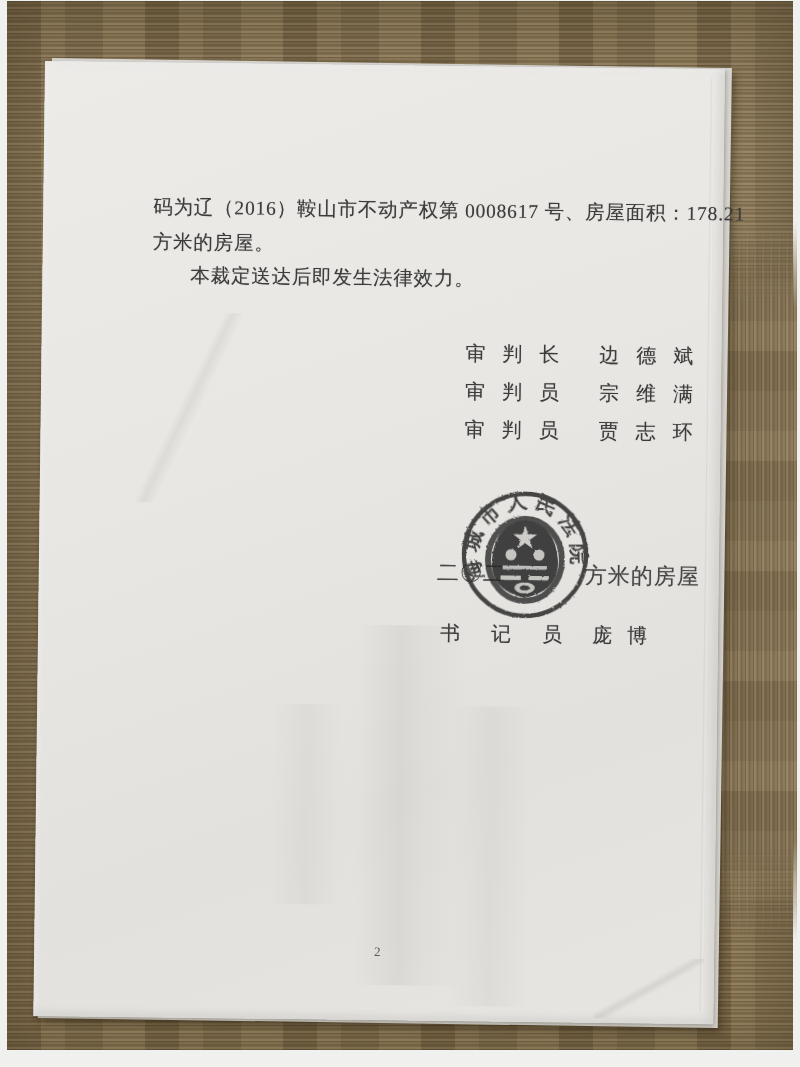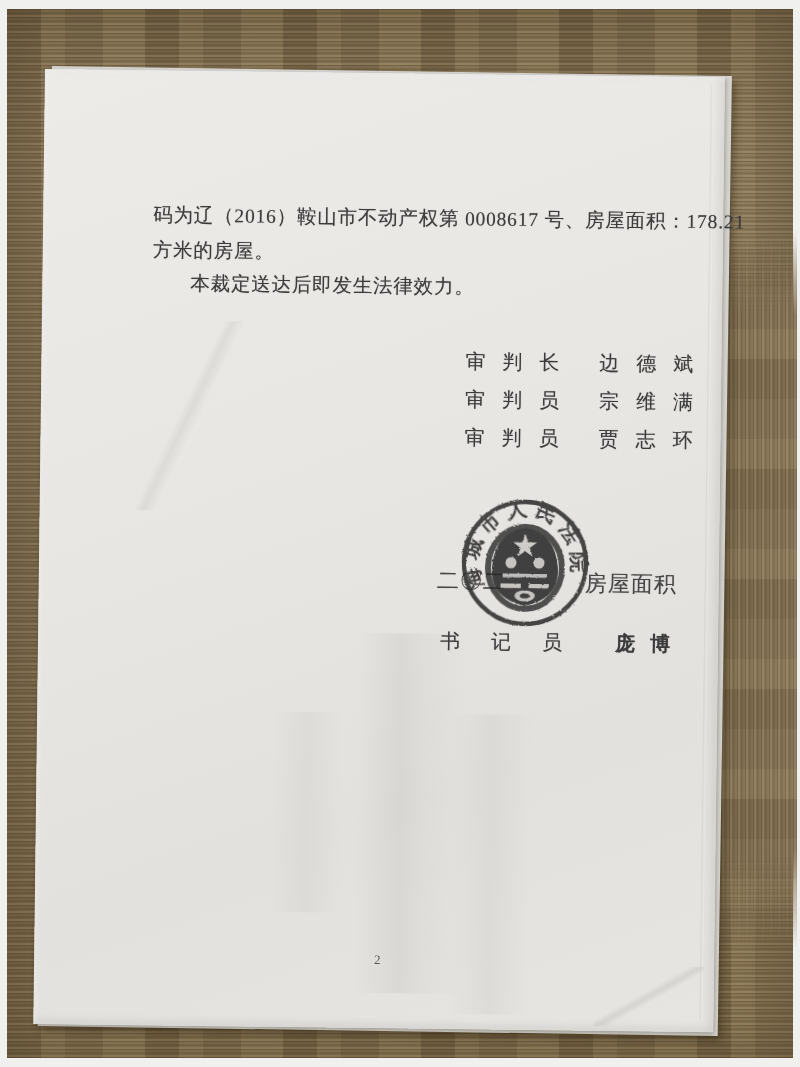--- a/index.html
+++ b/index.html
@@ -2,21 +2,21 @@
 <html><head>
 <meta charset="utf-8">
 <style>
   html,body{margin:0;padding:0;width:800px;height:1067px;overflow:hidden;
     background:#f0f1ef;font-family:"Liberation Serif","DejaVu Serif",serif;}
   *{box-sizing:border-box;}
 
   .frame{position:absolute;left:0;top:0;width:800px;height:1067px;background:#f0f1ef;}
 
   
-  .desk{position:absolute;left:7px;top:9px;width:786px;height:1049px;
+  .desk{position:absolute;left:7px;top:1px;width:786px;height:1049px;
     background-color:#8a795c;
     background-image:
       repeating-linear-gradient(0deg,
         rgba(58,45,27,.55) 0px, rgba(58,45,27,0) 1px,
         rgba(196,176,136,.38) 2px, rgba(196,176,136,0) 3px,
         rgba(74,59,36,.34) 5px, rgba(74,59,36,0) 6px,
         rgba(0,0,0,0) 8px),
       repeating-linear-gradient(90deg,
         rgba(82,64,38,.26) 0 34px, rgba(158,138,100,.24) 34px 58px,
         rgba(82,64,38,.10) 58px 96px, rgba(176,156,114,.20) 96px 138px),
@@ -79,21 +79,21 @@
   .sig-name{margin-left:34px;letter-spacing:6px;}
 
   .datefrag{position:absolute;white-space:nowrap;color:#474747;font-size:22px;
     letter-spacing:1px;text-shadow:0 0 1px rgba(70,70,70,.4);z-index:3;}
   .dl{left:398px;top:492px;}
   .dr{left:546px;top:493px;}
 
   .clerkrow{position:absolute;left:402px;top:554px;white-space:nowrap;color:#3c3c3c;
     font-size:20px;text-shadow:0 0 1px rgba(70,70,70,.45);z-index:5;}
   .clerk-title{letter-spacing:13px;}
-  .clerk-name{margin-left:40px;letter-spacing:5px;font-weight:bold;}
+  .clerk-name{margin-left:17px;letter-spacing:5px;}
 
   .pagenum{position:absolute;left:340px;top:879px;color:#5a5a5a;font-size:13px;}
 
   
   .stamp{position:absolute;left:411px;top:413px;width:150px;height:150px;z-index:4;
     opacity:.86;}
 </style>
 </head>
 <body>
 
@@ -119,21 +119,21 @@
         <span class="sig-title">审 判 长</span><span class="sig-name">边 德 斌</span>
       </div>
       <div class="sigrow r2">
         <span class="sig-title">审 判 员</span><span class="sig-name">宗 维 满</span>
       </div>
       <div class="sigrow r3">
         <span class="sig-title">审 判 员</span><span class="sig-name">贾 志 环</span>
       </div>
 
       <span class="datefrag dl">二〇二</span>
-      <span class="datefrag dr">房屋面积</span>
+      <span class="datefrag dr">方米的房屋</span>
 
       <svg class="stamp" viewBox="0 0 150 150" xmlns="http://www.w3.org/2000/svg">
         <defs>
           <filter id="copyrough" x="-10%" y="-10%" width="120%" height="120%">
             <feTurbulence type="fractalNoise" baseFrequency="0.55" numOctaves="2" result="n"></feTurbulence>
             <feDisplacementMap in="SourceGraphic" in2="n" scale="2.4" result="d"></feDisplacementMap>
             <feGaussianBlur in="d" stdDeviation="0.35"></feGaussianBlur>
           </filter>
           <path id="sealArc" d="M 36.5 102 A 47 47 0 1 1 113.5 102" fill="none"></path>
         </defs>

